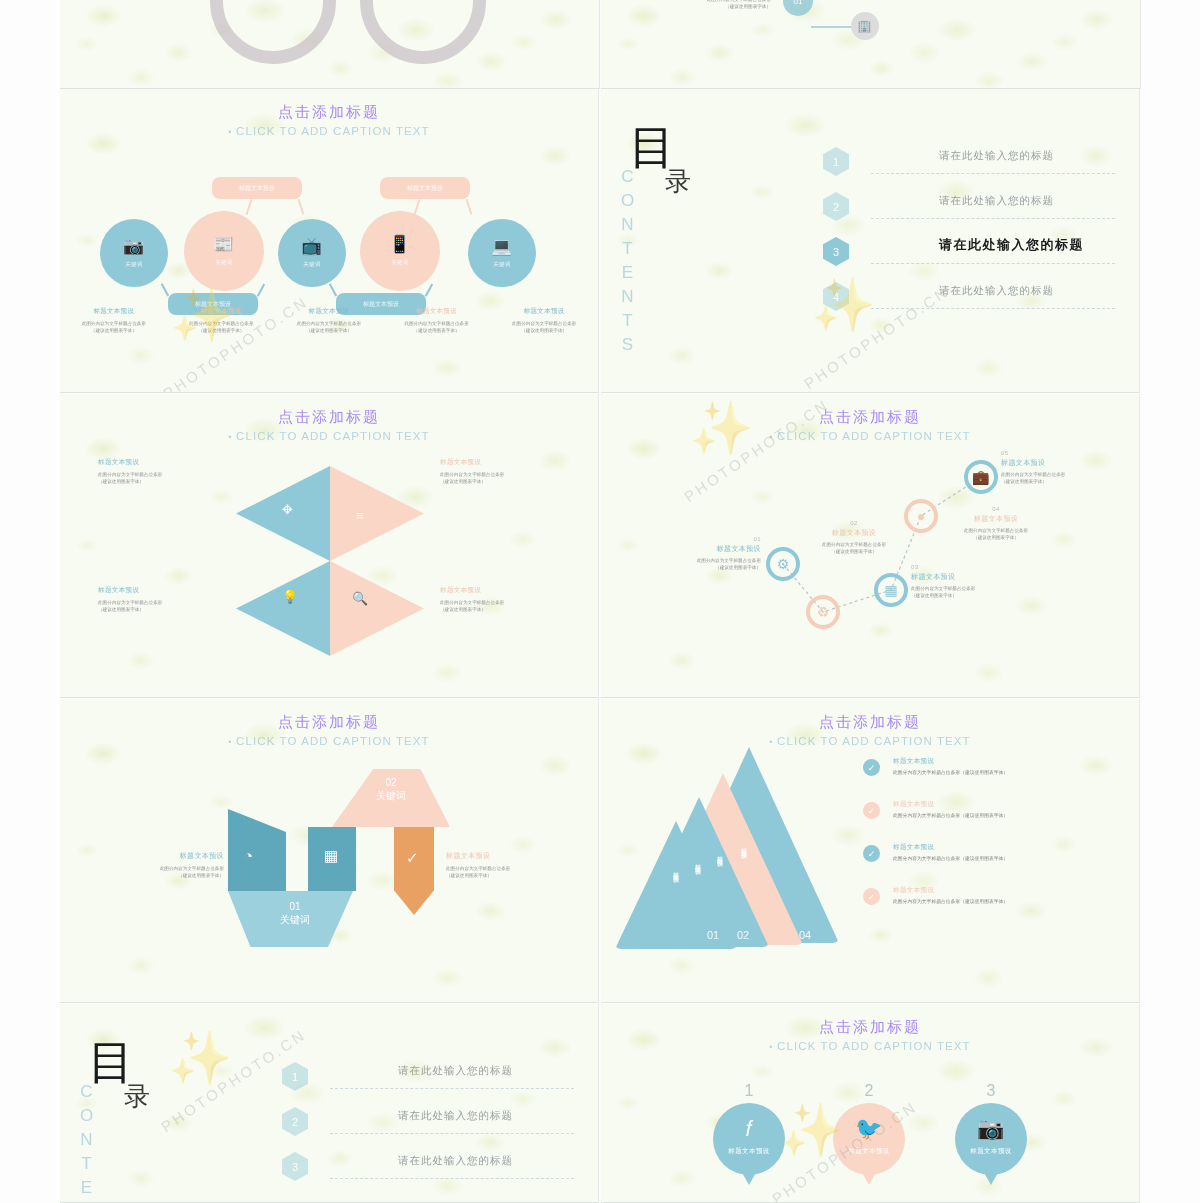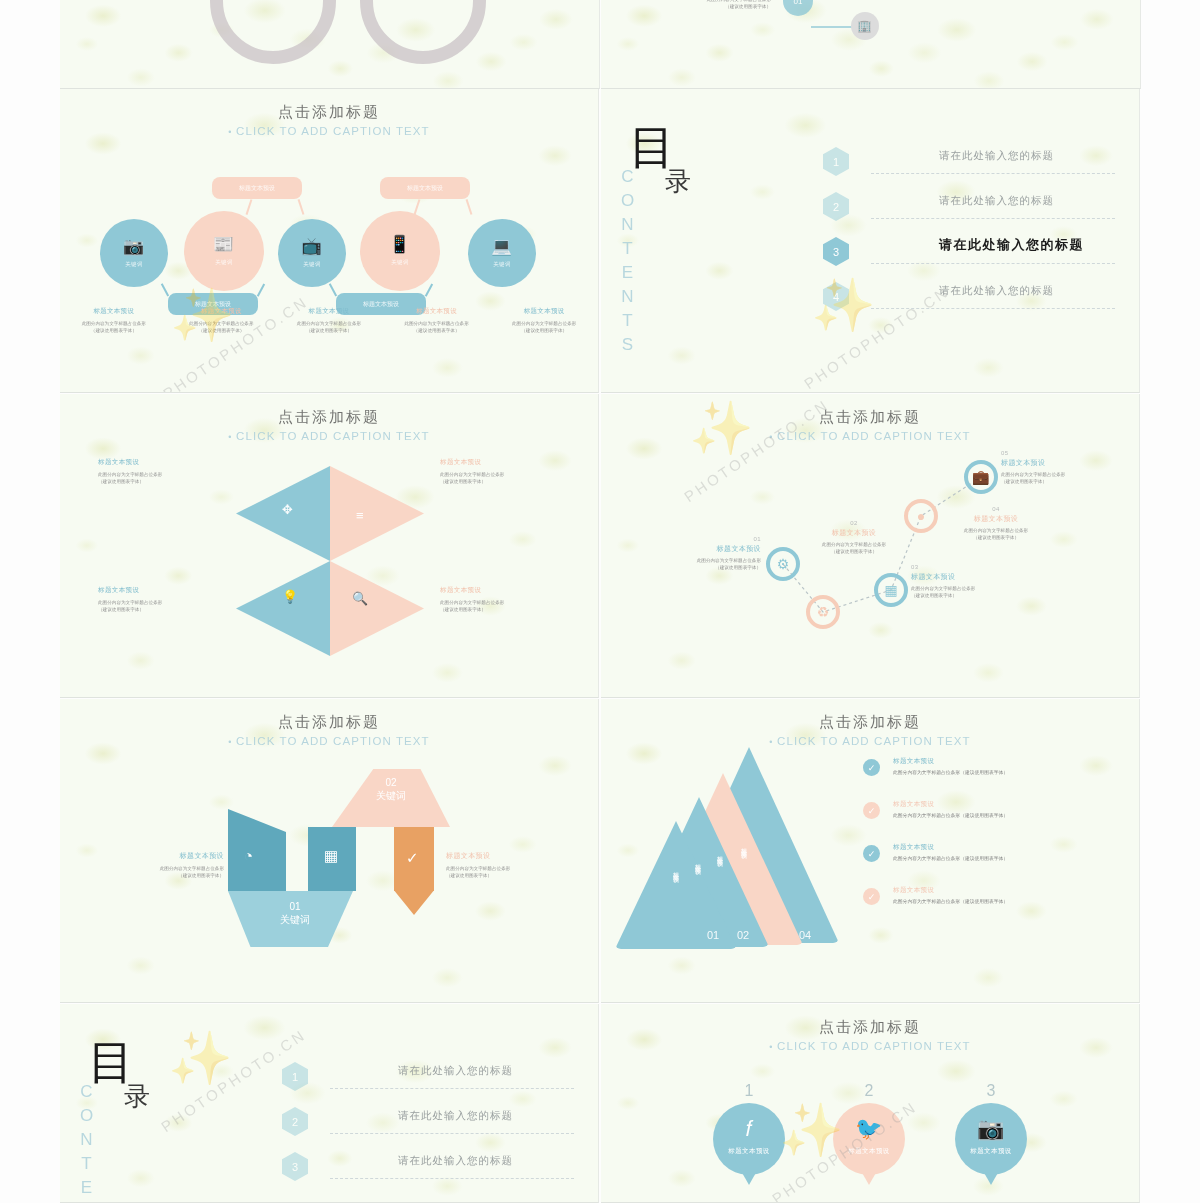--- a/index.html
+++ b/index.html
@@ -39,21 +39,21 @@
       radial-gradient(ellipse 22px 14px at 72% 92%, rgba(226,233,180,.4), transparent 70%),
       radial-gradient(ellipse 18px 11px at 30% 34%, rgba(228,235,188,.4), transparent 70%),
       radial-gradient(ellipse 24px 15px at 60% 60%, rgba(224,231,176,.35), transparent 70%),
       radial-gradient(ellipse 20px 12px at 86% 48%, rgba(227,234,184,.4), transparent 70%),
       radial-gradient(ellipse 16px 10px at 5% 50%, rgba(228,234,186,.4), transparent 70%);
     background-repeat:no-repeat;
   }
 
   
   .s-head{position:absolute;left:0;right:0;top:14px;text-align:center;z-index:5;}
-  .s-title{font-size:15px;color:#404040;letter-spacing:2px;opacity:.72;}
+  .s-title{font-size:15px;color:#8b5cf6;letter-spacing:2px;opacity:.72;}
   .s-sub{font-size:11.5px;color:#a6ccd9;letter-spacing:1.1px;margin-top:3px;opacity:.8;}
   .s-sub:before{content:"\2022  ";font-size:9px;}
 
   
   .circles{position:absolute;left:0;right:0;top:92px;height:150px;}
   .circ{position:absolute;width:68px;height:68px;border-radius:50%;
         display:flex;flex-direction:column;align-items:center;justify-content:center;}
   .circ.teal{background:#8fc8d6;}
   .circ.peach{background:#f9d6c6;}
   .circ .ic{font-size:17px;color:#fff;line-height:1;opacity:.95;}

